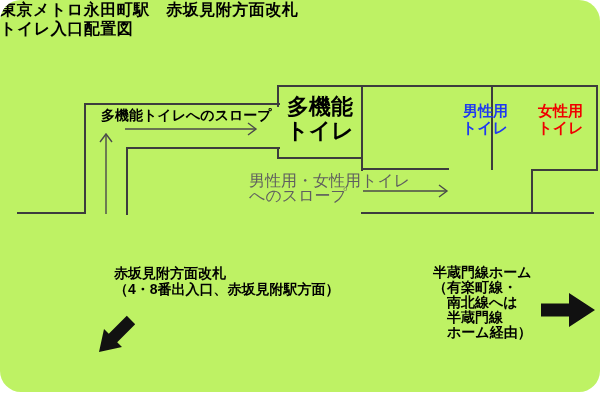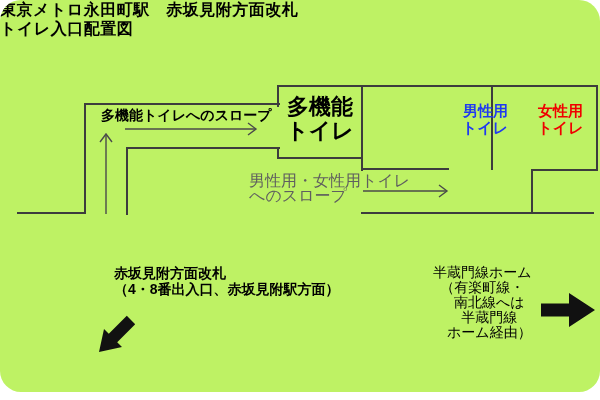--- a/index.html
+++ b/index.html
@@ -29,21 +29,21 @@
     left:492px;top:102px;width:105px;text-align:center;
     font-size:15px;font-weight:bold;line-height:17px;color:#f00000;
   }
   #mw-slope-label{
     left:233px;top:173px;font-size:16px;font-weight:normal;line-height:15px;color:#5f5f5f;
   }
   #gate-label{
     left:98px;top:265px;font-size:14px;font-weight:bold;line-height:16px;
   }
   #platform-label{
-    left:417px;top:265px;font-size:14px;font-weight:normal;line-height:15px;text-align:center;
+    left:417px;top:265px;font-size:14px;font-weight:bold;line-height:15px;
   }
 </style>
 </head>
 <body>
 
 <div id="stage">
 
   <div id="title">
     <div>東京メトロ永田町駅　赤坂見附方面改札</div>
     <div>トイレ入口配置図</div>

